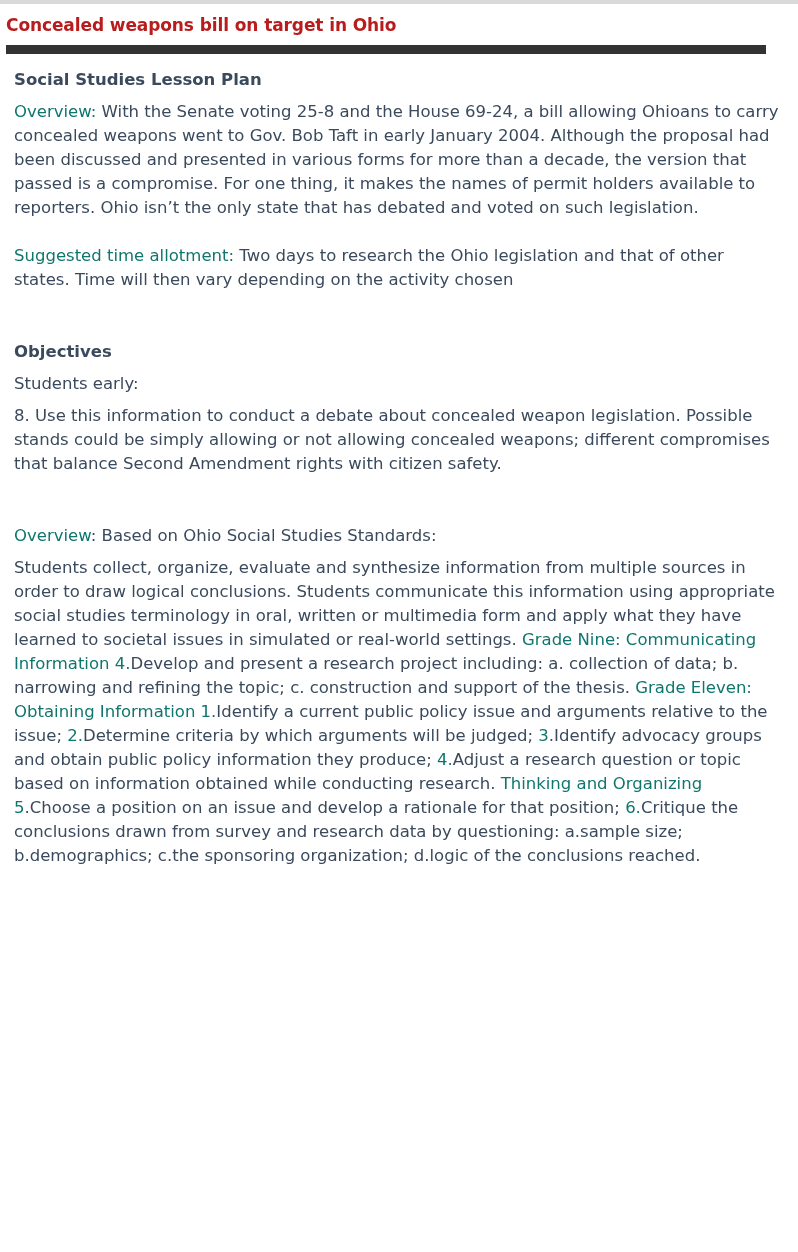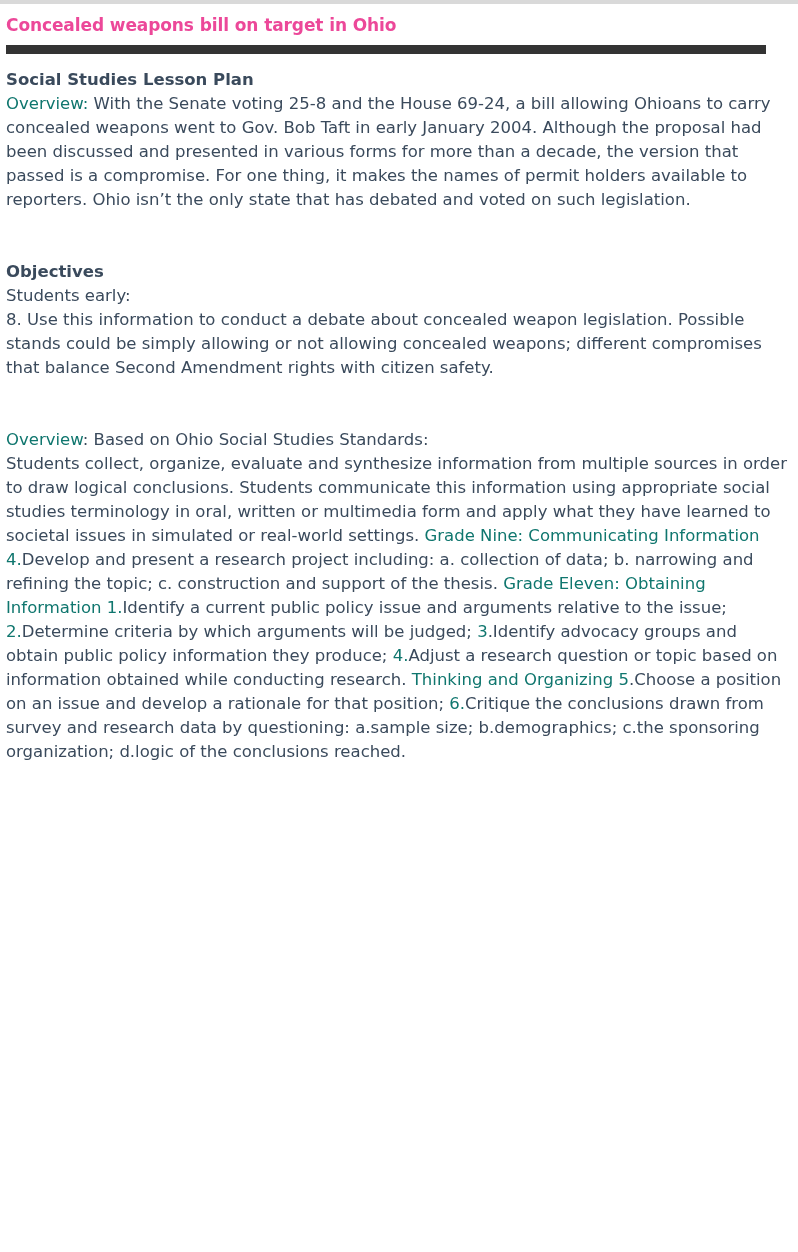--- a/index.html
+++ b/index.html
@@ -24,21 +24,21 @@
   }
 
   .page {
     padding: 0 6px 0 6px;
     box-sizing: border-box;
   }
 
   .doc-title {
     font-size: 17px;
     font-weight: bold;
-    color: #ec4899;
+    color: #b91c1c;
     letter-spacing: -0.1px;
     margin: 10px 0 0 0;
     line-height: 22px;
   }
 
   
   .title-divider {
     margin-top: 9px;
     margin-bottom: 0;
     width: 760px;
@@ -46,21 +46,21 @@
     background: #333333;
   }
 
   .body-block {
     margin-top: 14px;
     font-size: 16.5px;
     line-height: 24px;
   }
 
   p.para {
-    margin: 0;
+    margin: 8px;
     font-size: 16.5px;
     line-height: 24px;
     color: #3a4a5c;
   }
 
   
   p.para.gap-1 { margin-top: 24px; }
   p.para.gap-2 { margin-top: 48px; }
 
   .heading-line {
@@ -88,20 +88,21 @@
   <h1 class="doc-title">Concealed weapons bill on target in Ohio</h1>
 
   <div class="title-divider"></div>
 
   <div class="body-block">
 
     <p class="para heading-line">Social Studies Lesson Plan</p>
 
     <p class="para"><b>Overview:</b><span> With the Senate voting 25-8 and the House 69-24, a bill allowing Ohioans to carry concealed weapons went to Gov. Bob Taft in early January 2004. Although the proposal had been discussed and presented in various forms for more than a decade, the version that passed is a compromise. For one thing, it makes the names of permit holders available to reporters. Ohio isn’t the only state that has debated and voted on such legislation.</span></p>
 
+    <p class="para gap-1"><b>Suggested time allotment:</b><span> Two days to research the Ohio legislation and that of other states. Time will then vary depending on the activity chosen</span></p>
 
     <p class="para gap-2 heading-line">Objectives</p>
 
     <p class="para">Students early:</p>
 
 
 
     <p class="para">8. Use this information to conduct a debate about concealed weapon legislation. Possible stands could be simply allowing or not allowing concealed weapons; different compromises that balance Second Amendment rights with citizen safety.</p>
 
     <p class="para gap-2"><b>Overview</b><span>: Based on Ohio Social Studies Standards:</span></p>

